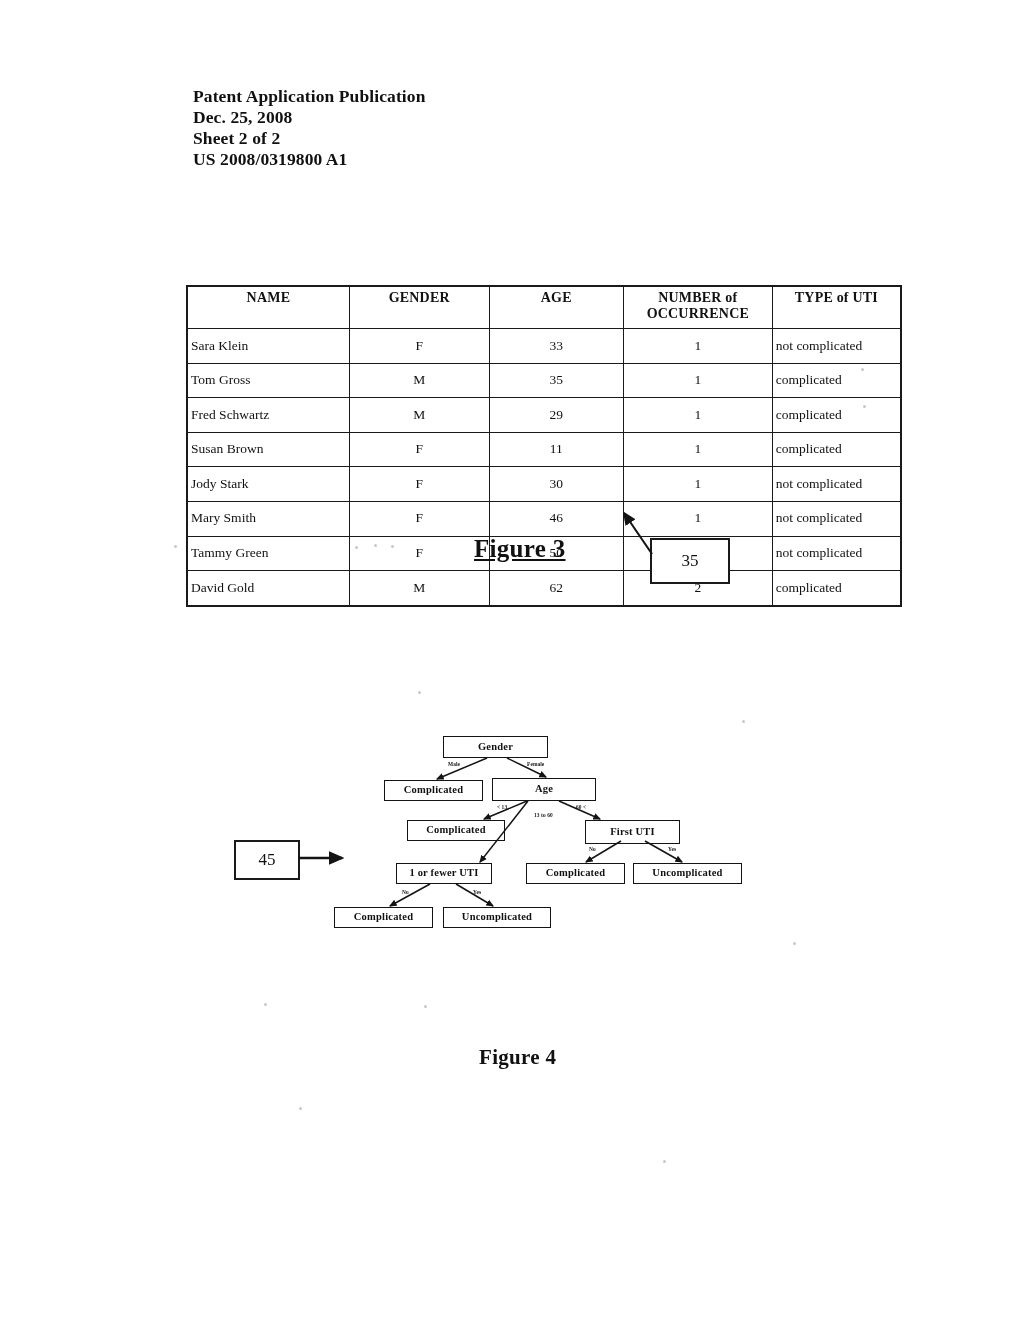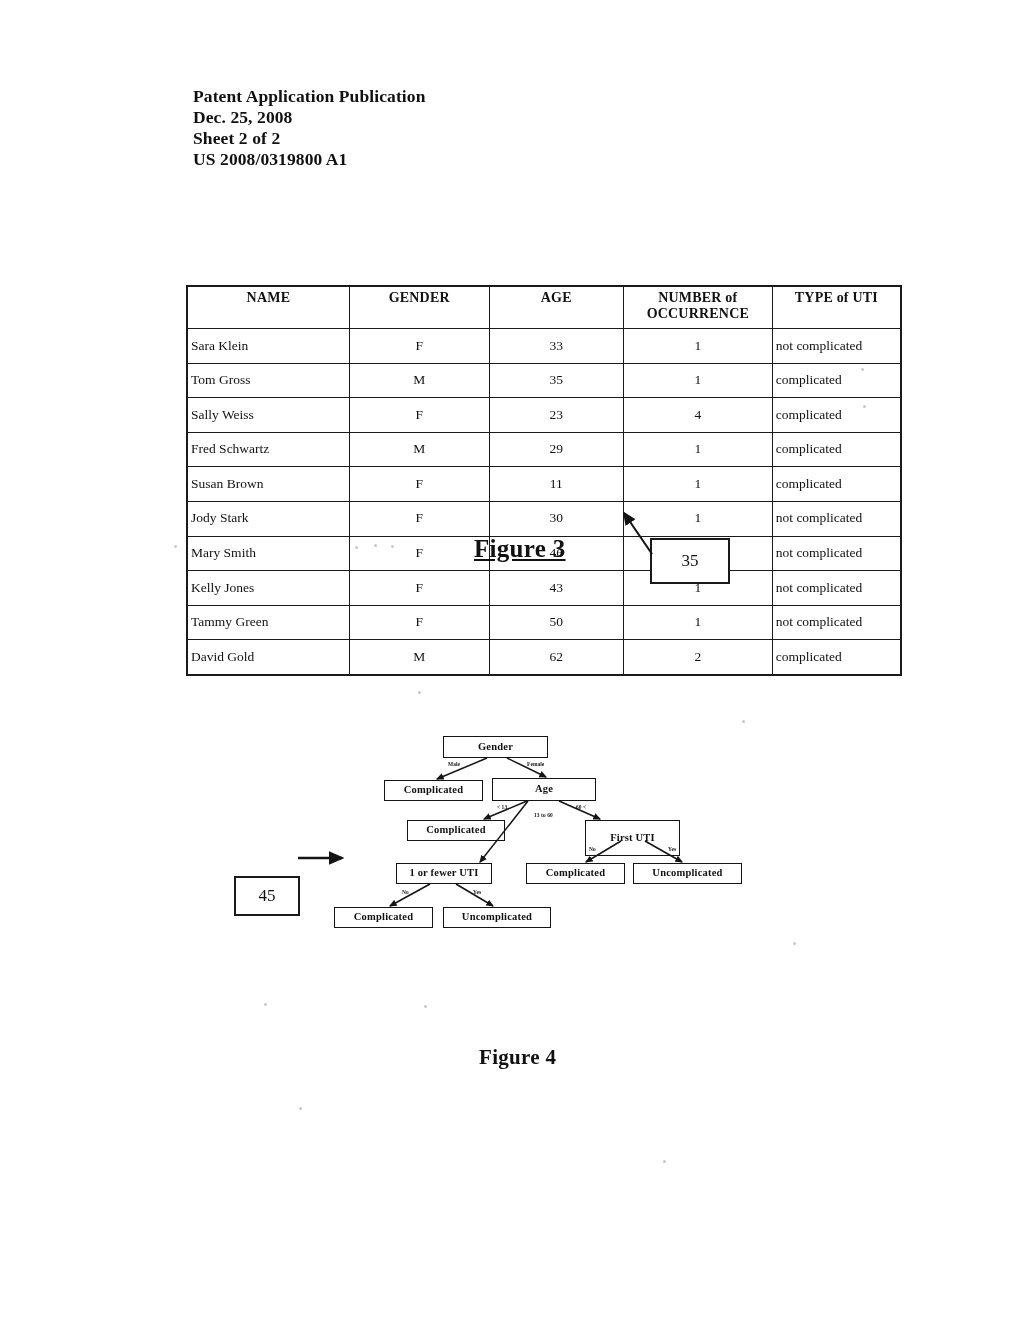--- a/index.html
+++ b/index.html
@@ -107,21 +107,21 @@
     font-family: "Liberation Serif", "DejaVu Serif", serif;
   }
   .ref-35 {
     left: 650px;
     top: 538px;
     width: 76px;
     height: 42px;
   }
   .ref-45 {
     left: 234px;
-    top: 876px;
+    top: 840px;
     width: 62px;
     height: 36px;
     text-align: center;
   }
   .svg-overlay {
     position: absolute;
     left: 0;
     top: 0;
     width: 1024px;
     height: 1320px;
@@ -208,27 +208,20 @@
           <td class="c-type">not complicated</td>
         </tr>
         <tr>
           <td class="c-name">Tom Gross</td>
           <td class="c-mid">M</td>
           <td class="c-mid">35</td>
           <td class="c-mid">1</td>
           <td class="c-type">complicated</td>
         </tr>
         <tr>
-          <td class="c-name">Sally Weiss</td>
-          <td class="c-mid">F</td>
-          <td class="c-mid">23</td>
-          <td class="c-mid">4</td>
-          <td class="c-type">complicated</td>
-        </tr>
-        <tr>
           <td class="c-name">Fred Schwartz</td>
           <td class="c-mid">M</td>
           <td class="c-mid">29</td>
           <td class="c-mid">1</td>
           <td class="c-type">complicated</td>
         </tr>
         <tr>
           <td class="c-name">Susan Brown</td>
           <td class="c-mid">F</td>
           <td class="c-mid">11</td>
@@ -239,27 +232,20 @@
           <td class="c-name">Jody Stark</td>
           <td class="c-mid">F</td>
           <td class="c-mid">30</td>
           <td class="c-mid">1</td>
           <td class="c-type">not complicated</td>
         </tr>
         <tr>
           <td class="c-name">Mary Smith</td>
           <td class="c-mid">F</td>
           <td class="c-mid">46</td>
-          <td class="c-mid">1</td>
-          <td class="c-type">not complicated</td>
-        </tr>
-        <tr>
-          <td class="c-name">Kelly Jones</td>
-          <td class="c-mid">F</td>
-          <td class="c-mid">43</td>
           <td class="c-mid">1</td>
           <td class="c-type">not complicated</td>
         </tr>
         <tr>
           <td class="c-name">Tammy Green</td>
           <td class="c-mid">F</td>
           <td class="c-mid">50</td>
           <td class="c-mid">1</td>
           <td class="c-type">not complicated</td>
         </tr>
@@ -292,21 +278,21 @@
 </div>
 
 <div class="tree-node" style="left:492px; top:778px; width:104px; height:23px;">
   <span>Age</span>
 </div>
 
 <div class="tree-node" style="left:407px; top:820px; width:98px; height:21px;">
   <span>Complicated</span>
 </div>
 
-<div class="tree-node" style="left:585px; top:820px; width:95px; height:36px;">
+<div class="tree-node" style="left:585px; top:820px; width:95px; height:24px;">
   <span>First UTI</span>
 </div>
 
 <div class="tree-node" style="left:396px; top:863px; width:96px; height:21px;">
   <span>1 or fewer UTI</span>
 </div>
 
 <div class="tree-node" style="left:526px; top:863px; width:99px; height:21px;">
   <span>Complicated</span>
 </div>

